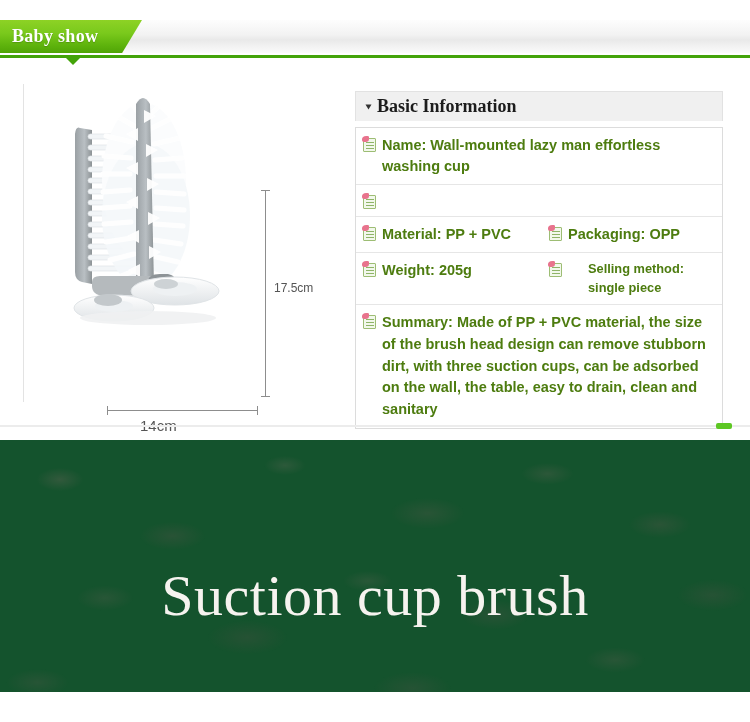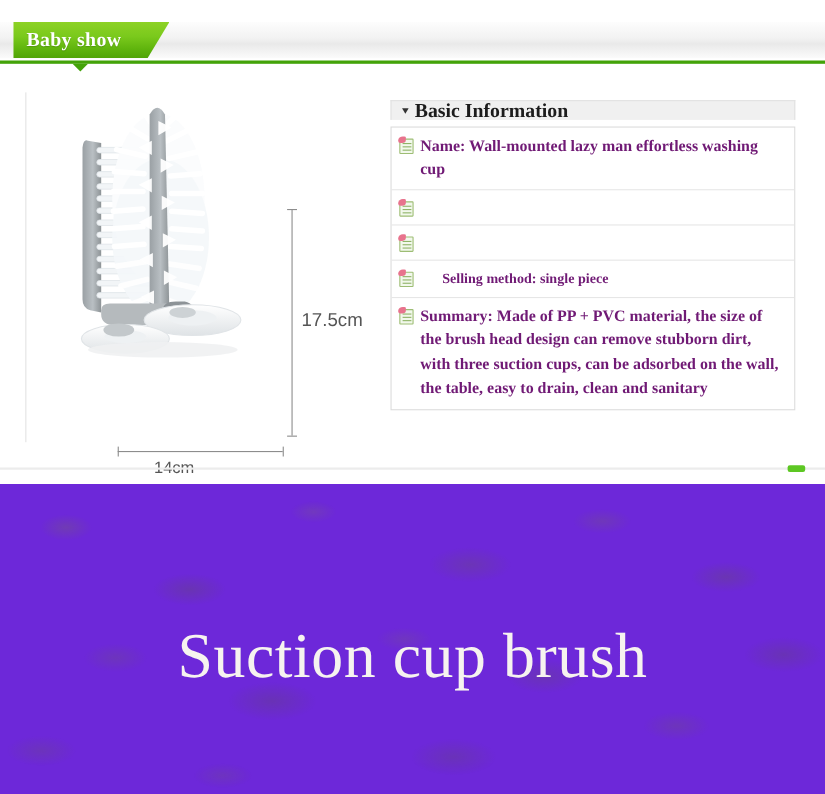--- a/index.html
+++ b/index.html
@@ -24,21 +24,21 @@
   }
   .header-bar {
     position: absolute;
     left: 0; top: 20px;
     width: 750px;
     height: 33px;
     background: linear-gradient(to bottom, #fdfdfd 0%, #f2f2f2 45%, #e9e9e9 60%, #fbfbfb 100%);
   }
   .header-tab {
     position: absolute;
-    left: 12px; top: 20px;
+    left: 0; top: 20px;
     width: 142px;
     height: 33px;
     background: linear-gradient(to bottom, #8dd225 0%, #7ac91c 40%, #5fb40d 75%, #50a406 100%);
     clip-path: polygon(0 0, 100% 0, 86% 100%, 0 100%);
     display: flex;
     align-items: center;
   }
   .header-tab-label {
     color: #ffffff;
     font-size: 18px;
@@ -102,21 +102,21 @@
     left: 261px;
     width: 9px; height: 1px;
     background: #8d8d8d;
   }
   .dim-v-cap-top { top: 128px; }
   .dim-v-cap-bot { top: 334px; }
   .dim-v-label {
     position: absolute;
     left: 274px; top: 219px;
     font-family: "Liberation Sans", sans-serif;
-    font-size: 17px;
+    font-size: 12px;
     color: #555555;
     white-space: nowrap;
   }
   .dim-h-line {
     position: absolute;
     left: 107px; top: 348px;
     width: 150px; height: 1px;
     background: #8d8d8d;
   }
   .dim-h-cap-l, .dim-h-cap-r {
@@ -136,21 +136,21 @@
     white-space: nowrap;
   }
 
   
   .info-panel {
     position: absolute;
     left: 355px; top: 29px;
     width: 368px;
   }
   .info-header {
-    height: 18px;
+    height: 30px;
     background: #f0f0f0;
     border: 1px solid #e2e2e2;
     border-bottom: none;
     display: flex;
     align-items: center;
     padding-left: 10px;
     box-sizing: border-box;
   }
   .caret {
     width: 0; height: 0;
@@ -209,24 +209,24 @@
   }
   .doc-icon::after {
     content: "";
     position: absolute;
     left: -2px; top: -3px;
     width: 7px; height: 6px;
     background: #e8738d;
     border-radius: 60% 20% 50% 30%;
   }
   .cell-text {
-    font-family: Liberation Serif, serif;
+    font-family: Liberation Sans, sans-serif;
     font-size: 14.5px;
     font-weight: bold;
-    color: #701a75;
+    color: #4d7c0f;
     line-height: 1.45;
   }
   .cell-text.small { font-size: 12.8px; margin-left: 20px; }
   .cell-text.summary { font-size: 14.5px; line-height: 1.5; }
 
   
   .mid-divider {
     position: absolute;
     left: 0; top: 425px;
     width: 750px;
@@ -239,22 +239,22 @@
     width: 16px; height: 6px;
     background: #5dc723;
     border-radius: 2px;
   }
 
   
   .banner {
     position: absolute;
     left: 0; top: 440px;
     width: 750px;
-    height: 282px;
-    background-color: #6d28d9;
+    height: 252px;
+    background-color: #14532d;
     overflow: hidden;
   }
   .banner-texture {
     position: absolute;
     left: 0; top: 0;
     width: 750px; height: 282px;
     opacity: 0.55;
     background-image:
       radial-gradient(ellipse 34px 17px at 8% 14%, rgba(120,104,96,0.55), transparent 70%),
       radial-gradient(ellipse 46px 20px at 23% 34%, rgba(96,84,78,0.5), transparent 72%),
@@ -429,24 +429,33 @@
 
       <div class="info-row">
         <div class="cell cell-full">
           <span class="doc-icon"></span>
         </div>
       </div>
 
       <div class="info-row">
         <div class="cell cell-a">
           <span class="doc-icon"></span>
+          <span class="cell-text">Material: PP + PVC</span>
+        </div>
+        <div class="cell cell-b">
+          <span class="doc-icon"></span>
+          <span class="cell-text">Packaging: OPP</span>
         </div>
       </div>
 
       <div class="info-row">
+        <div class="cell cell-a">
+          <span class="doc-icon"></span>
+          <span class="cell-text">Weight: 205g</span>
+        </div>
         <div class="cell cell-b">
           <span class="doc-icon"></span>
           <span class="cell-text small">Selling method: single piece</span>
         </div>
       </div>
 
 
       <div class="info-row">
         <div class="cell cell-full">
           <span class="doc-icon"></span>

